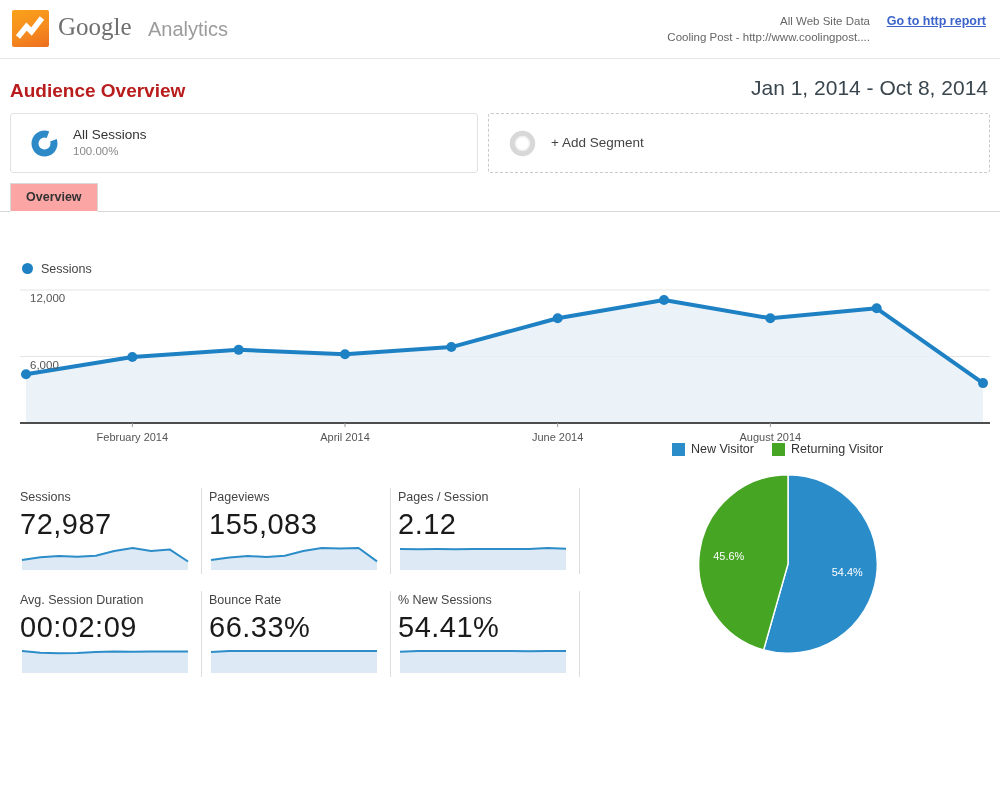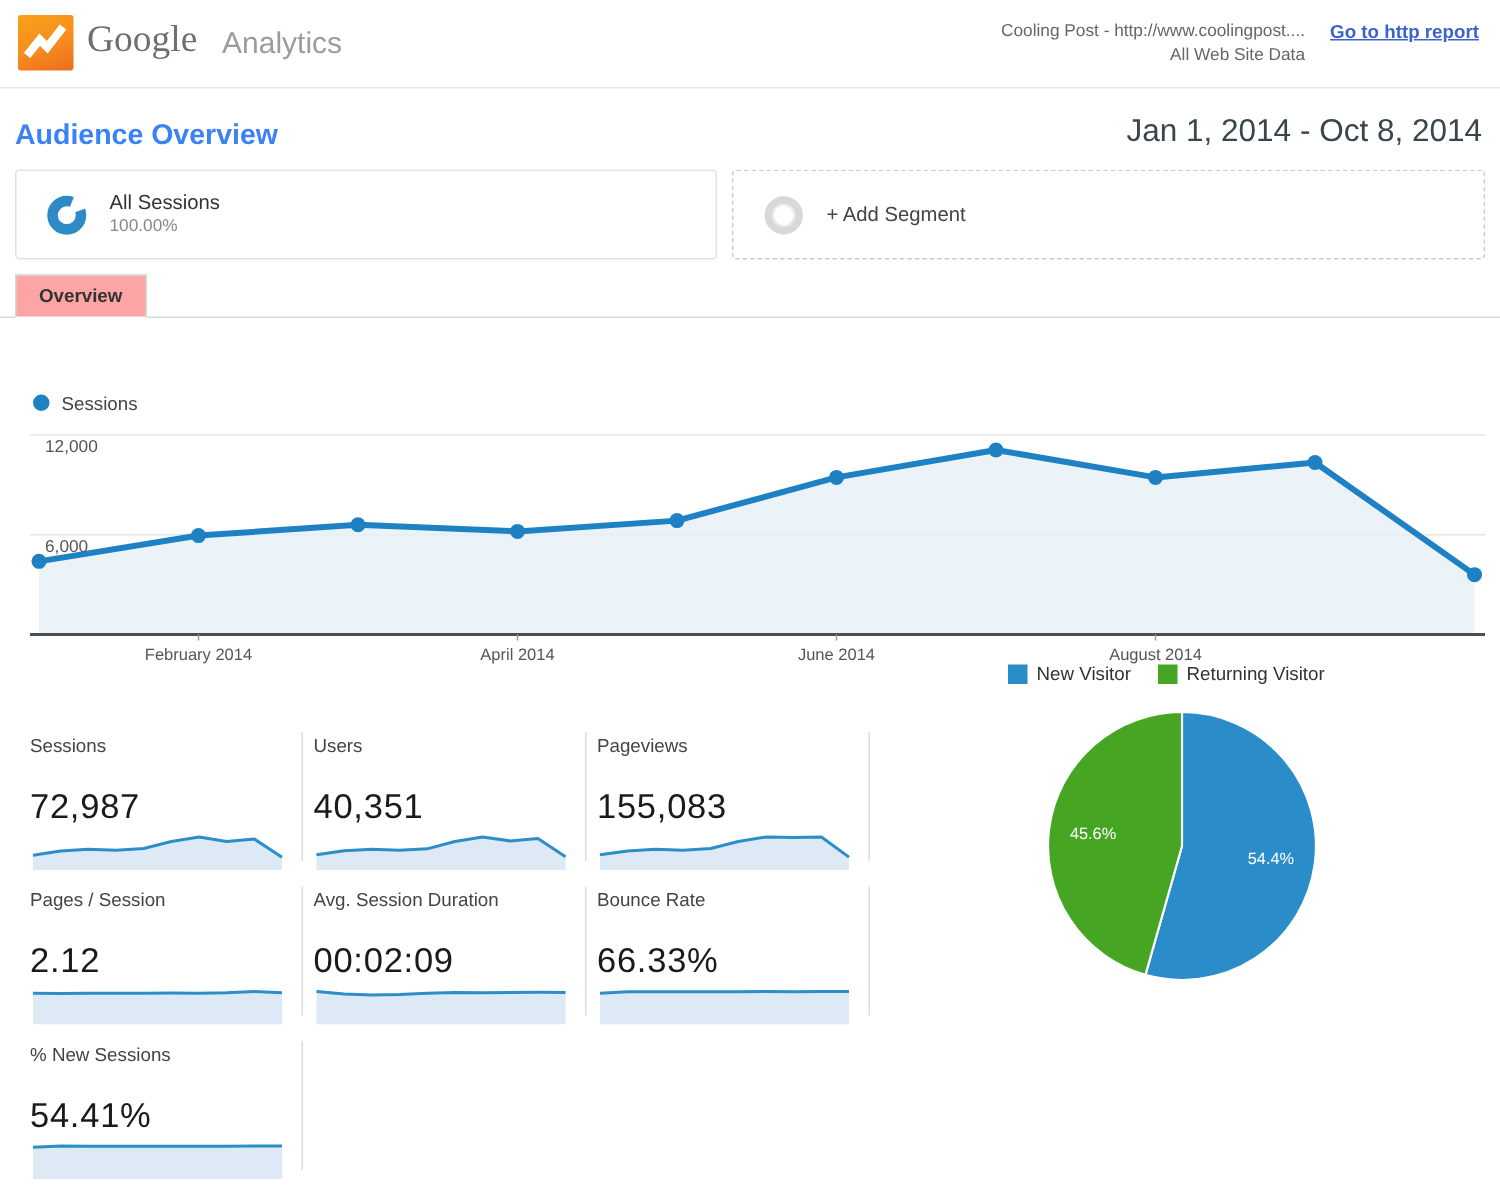--- a/index.html
+++ b/index.html
@@ -9,21 +9,21 @@
   
   #app-header{position:absolute;top:0;left:0;width:1000px;height:58px;border-bottom:1px solid #e7e7e7;background:#fff;}
   #logo-box{position:absolute;left:12px;top:10px;width:37px;height:37px;border-radius:2px;
     background:linear-gradient(160deg,#f9a11b 0%,#f68c1e 55%,#ed6d1f 100%);}
   #brand-primary{position:absolute;left:58px;top:13px;font-family:"Liberation Serif",serif;font-size:25px;color:#6f6f6f;letter-spacing:0px;}
   #brand-secondary{position:absolute;left:148px;top:18px;font-size:20px;color:#9c9c9c;}
   #account-info{position:absolute;right:130px;top:13px;text-align:right;font-size:11.5px;color:#666;line-height:16px;}
   #report-link{position:absolute;right:14px;top:14px;font-size:12.5px;color:#3b63c9;text-decoration:underline;font-weight:bold;cursor:pointer;}
 
   
-  #page-title{position:absolute;left:10px;top:80px;font-size:19px;font-weight:bold;color:#3b82f6;}
+  #page-title{position:absolute;left:10px;top:80px;font-size:19px;font-weight:bold;color:#b91c1c;}
   #date-range{position:absolute;right:12px;top:76px;font-size:21px;color:#39464e;}
 
   
   .seg-box{position:absolute;top:113px;height:60px;background:#fff;border-radius:3px;box-sizing:border-box;}
   #seg-all{left:10px;width:468px;border:1px solid #e2e2e2;}
   #seg-add{left:488px;width:502px;border:1px dashed #c9c9c9;}
   .seg-icon{position:absolute;left:20px;top:16px;}
   .seg-label{position:absolute;left:62px;top:13px;font-size:13.5px;color:#333;}
   .seg-sub{position:absolute;left:62px;top:31px;font-size:11.5px;color:#888;}
   #seg-add .seg-label{top:21px;color:#444;}
@@ -40,21 +40,21 @@
   
   #chart-wrap{position:absolute;left:0;top:285px;width:1000px;height:165px;}
   #main-chart{position:absolute;left:0;top:0;}
   .ytick{position:absolute;left:30px;font-size:11.5px;color:#555;}
   .xtick{position:absolute;top:146px;font-size:11px;color:#555;transform:translateX(-50%);white-space:nowrap;}
 
   
   #metrics-grid{position:absolute;left:20px;top:488px;display:grid;grid-template-columns:repeat(3,182px);grid-auto-rows:86px;column-gap:7px;row-gap:17px;}
   .metric-card{border-right:1px solid #ddd;padding-top:2px;}
   .metric-label{font-size:12.5px;color:#444;}
-  .metric-value{font-size:23px;color:#1a1a1a;margin-top:20px;letter-spacing:0.5px;}
+  .metric-value{font-size:29px;color:#1a1a1a;margin-top:4px;letter-spacing:0.5px;}
   .sparkline{display:block;margin-top:3px;}
 
   
   #pie-section{position:absolute;left:660px;top:442px;width:330px;}
   #pie-legend{display:flex;gap:18px;font-size:12.5px;color:#333;padding-left:12px;}
   .pleg{display:flex;align-items:center;gap:6px;}
   .pleg .sq{width:13px;height:13px;display:inline-block;}
   #pie-chart{display:block;margin:13px 0 0 33px;}
 </style>
 </head>
@@ -64,22 +64,22 @@
 
   <div id="app-header">
     <div id="logo-box">
       <svg width="37" height="37" viewBox="0 0 37 37">
         <polyline points="6,27 14.5,16.5 19.5,21.5 30,8" fill="none" stroke="#ffffff" stroke-width="5.5"></polyline>
       </svg>
     </div>
     <span id="brand-primary">Google</span>
     <span id="brand-secondary">Analytics</span>
     <div id="account-info">
+      <div>All Web Site Data</div>
       <div>Cooling Post - http://www.coolingpost....</div>
-      <div>All Web Site Data</div>
     </div>
     <span id="report-link">Go to http report</span>
   </div>
 
   <div id="page-title">Audience Overview</div>
   <div id="date-range">Jan 1, 2014 - Oct 8, 2014</div>
 
   <div id="seg-all" class="seg-box">
     <svg class="seg-icon" width="27" height="27" viewBox="0 0 27 27">
       <circle cx="13.5" cy="13.5" r="9.5" fill="none" stroke="#2d8ac7" stroke-width="7" stroke-dasharray="52 8" stroke-dashoffset="4"></circle>
@@ -140,28 +140,20 @@
   <div id="metrics-grid">
       <div class="metric-card">
         <div class="metric-label">Sessions</div>
         <div class="metric-value">72,987</div>
         <svg class="sparkline" width="170" height="26">
           <path d="M2,26 L2.0,16.1 L20.4,13.3 L38.9,12.1 L57.3,12.8 L75.8,11.7 L94.2,7.0 L112.7,4.0 L131.1,7.0 L149.6,5.4 L168.0,17.5 L168,26 Z" fill="#ddeaf6"></path>
           <polyline points="2.0,16.1 20.4,13.3 38.9,12.1 57.3,12.8 75.8,11.7 94.2,7.0 112.7,4.0 131.1,7.0 149.6,5.4 168.0,17.5" fill="none" stroke="#2d8dc9" stroke-width="2" stroke-linejoin="round"></polyline>
         </svg>
       </div>
       <div class="metric-card">
-        <div class="metric-label">Users</div>
-        <div class="metric-value">40,351</div>
-        <svg class="sparkline" width="170" height="26">
-          <path d="M2,26 L2.0,15.8 L20.4,13.2 L38.9,12.2 L57.3,12.9 L75.8,11.9 L94.2,7.0 L112.7,4.0 L131.1,6.6 L149.6,5.0 L168.0,17.1 L168,26 Z" fill="#ddeaf6"></path>
-          <polyline points="2.0,15.8 20.4,13.2 38.9,12.2 57.3,12.9 75.8,11.9 94.2,7.0 112.7,4.0 131.1,6.6 149.6,5.0 168.0,17.1" fill="none" stroke="#2d8dc9" stroke-width="2" stroke-linejoin="round"></polyline>
-        </svg>
-      </div>
-      <div class="metric-card">
         <div class="metric-label">Pageviews</div>
         <div class="metric-value">155,083</div>
         <svg class="sparkline" width="170" height="26">
           <path d="M2,26 L2.0,15.9 L20.4,13.4 L38.9,12.1 L57.3,12.9 L75.8,11.7 L94.2,7.0 L112.7,4.0 L131.1,4.4 L149.6,4.0 L168.0,17.4 L168,26 Z" fill="#ddeaf6"></path>
           <polyline points="2.0,15.9 20.4,13.4 38.9,12.1 57.3,12.9 75.8,11.7 94.2,7.0 112.7,4.0 131.1,4.4 149.6,4.0 168.0,17.4" fill="none" stroke="#2d8dc9" stroke-width="2" stroke-linejoin="round"></polyline>
         </svg>
       </div>
       <div class="metric-card">
         <div class="metric-label">Pages / Session</div>
         <div class="metric-value">2.12</div>

